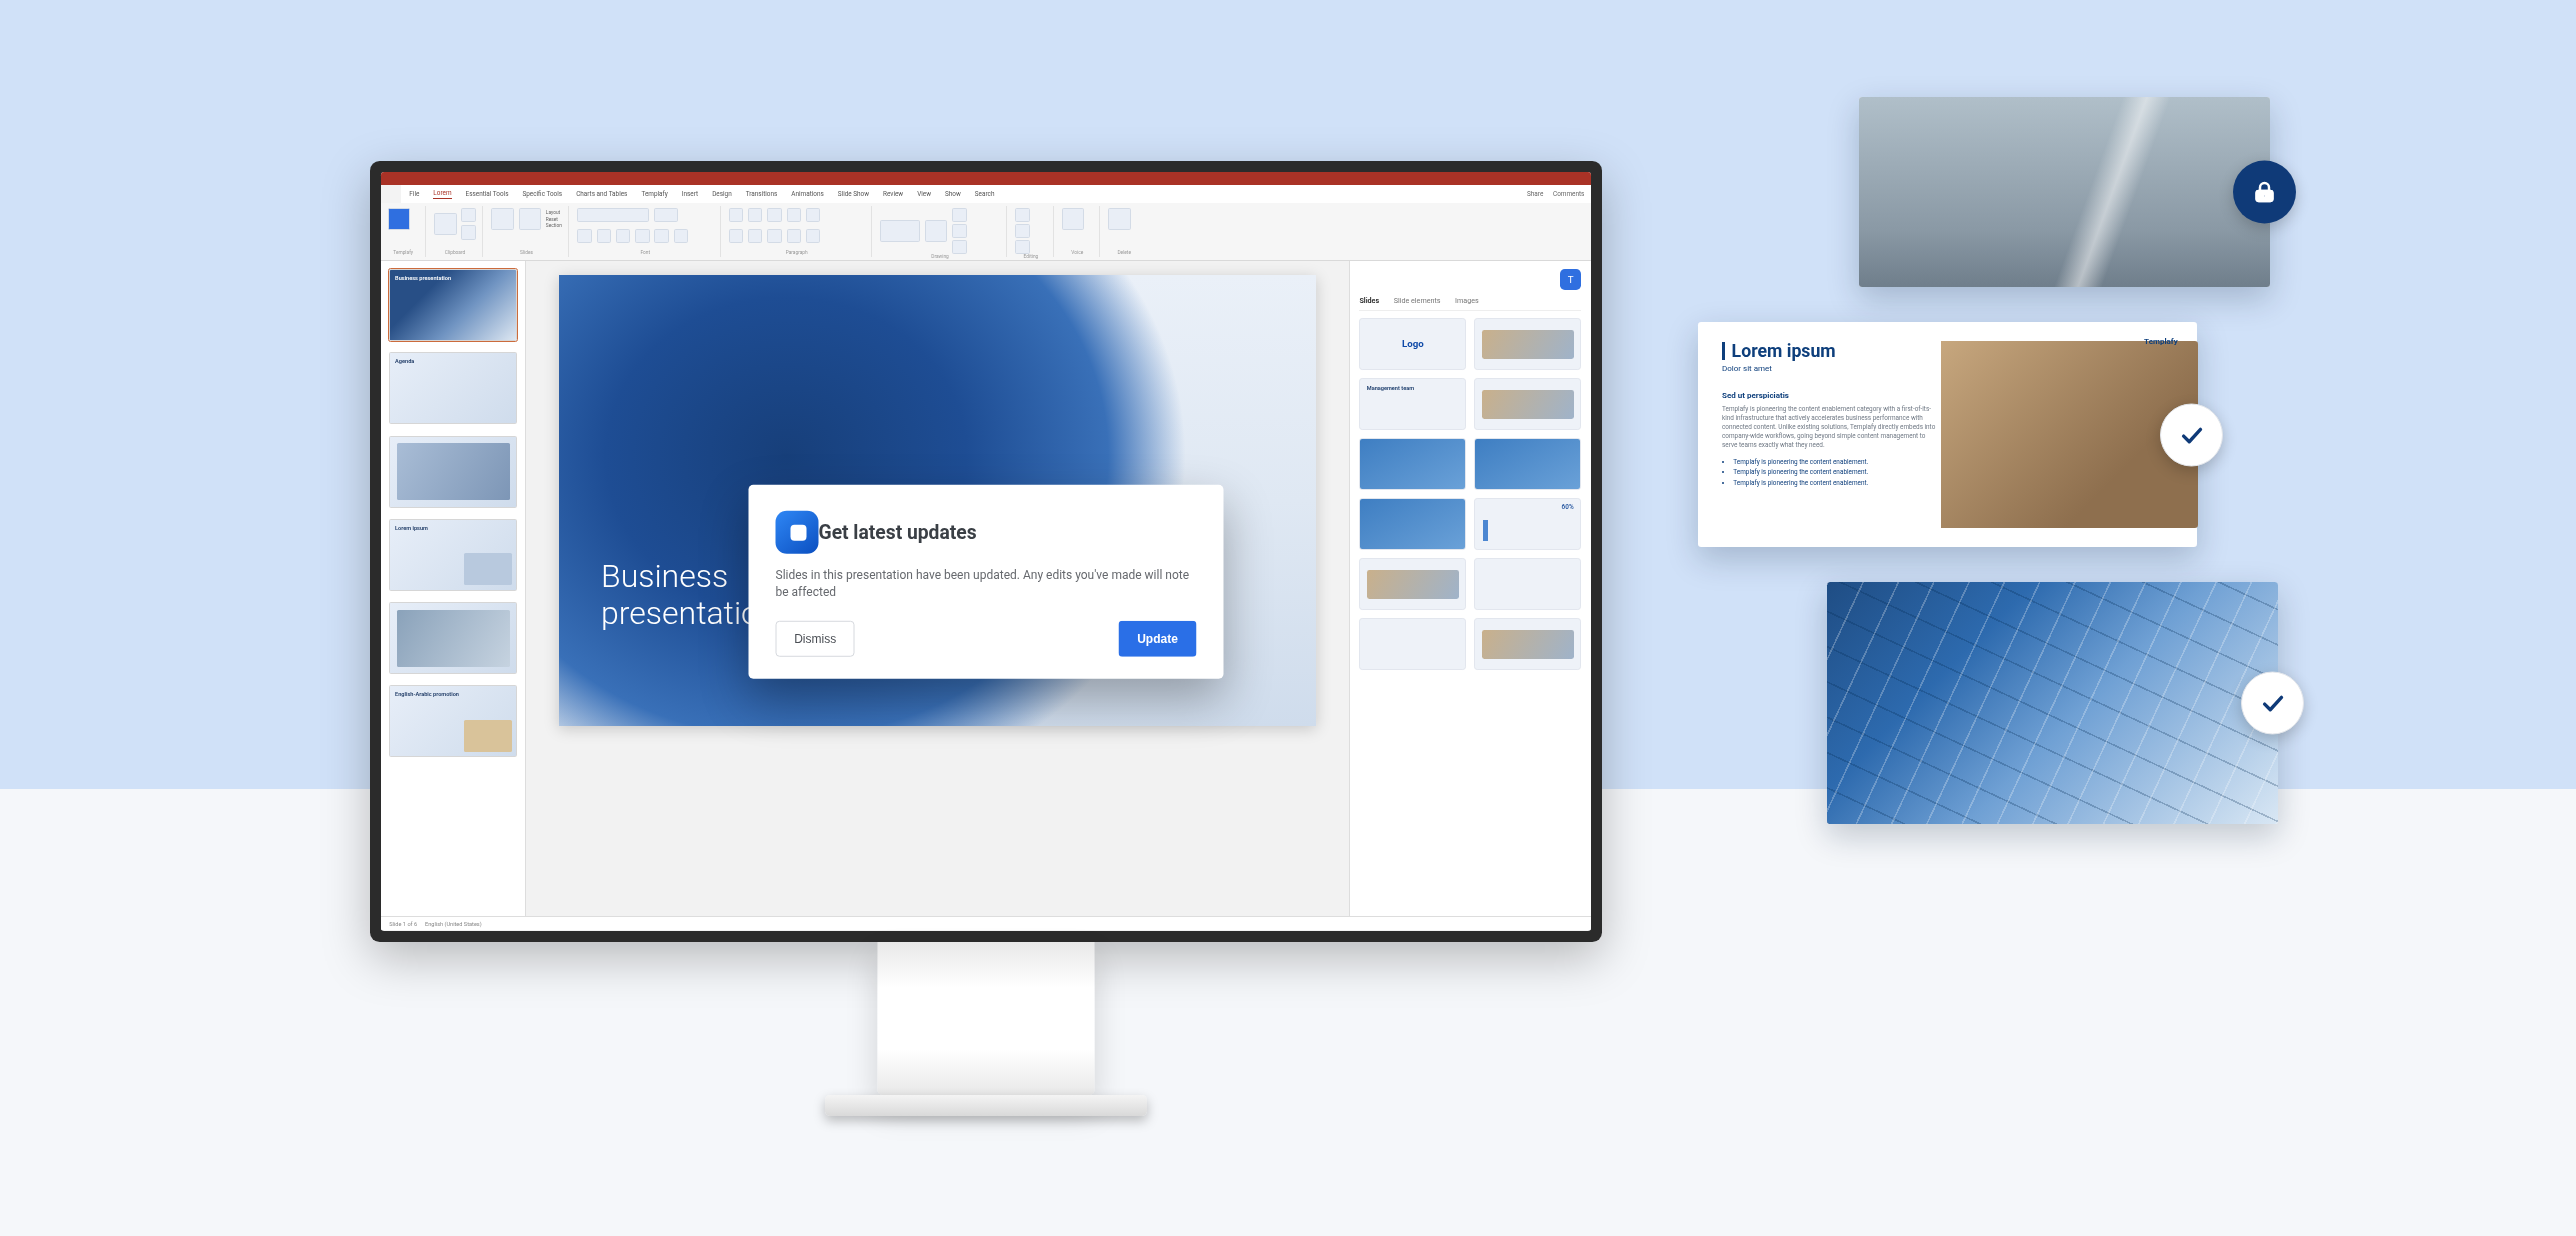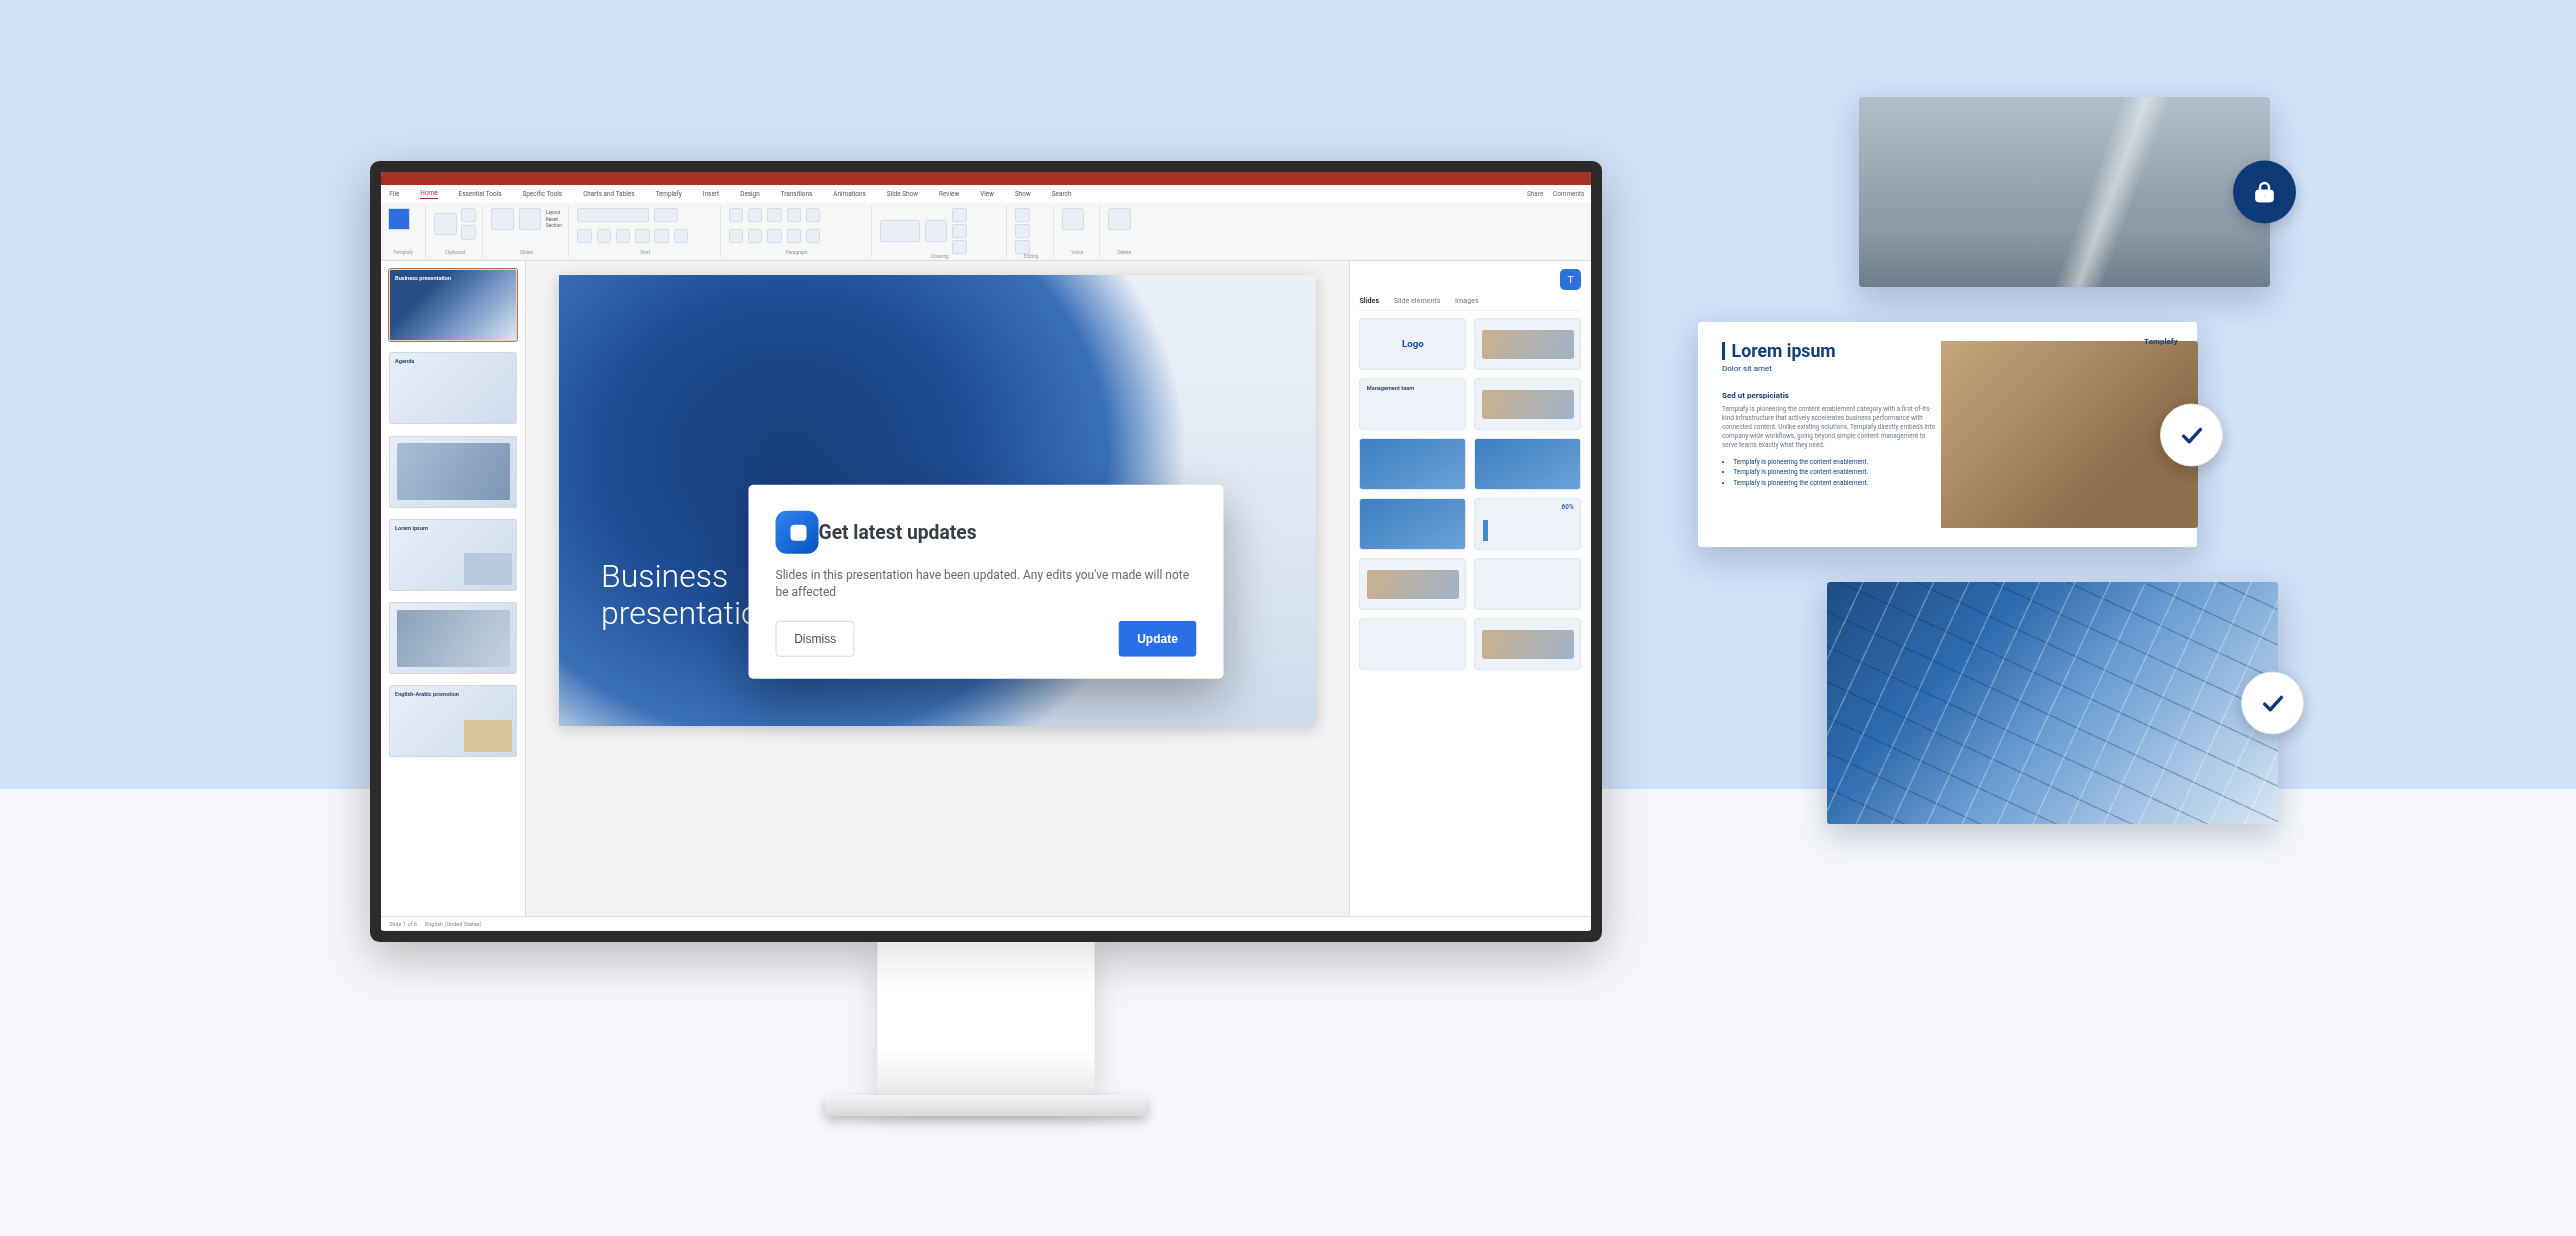--- a/index.html
+++ b/index.html
@@ -66,27 +66,28 @@
   }
 
   
   .ppt-titlebar {
     height: 13px;
     background: #a93226;
   }
   .ppt-menu {
     display: flex;
     align-items: center;
-    gap: 21px;
+    gap: 14px;
     height: 17.7px;
     padding: 0 8px;
     background: #fff;
     font-size: 6.4px;
     color: #555;
     position: relative;
+    margin-left: 20px;
   }
   .ppt-menu .active { color: #a93226; border-bottom: 1.6px solid #a93226; padding-bottom:1.6px;}
   .ppt-menu-right {
     position: absolute;
     right: 6.4px;
     top: 0;
     display: flex;
     gap: 9.7px;
     font-size: 6.4px;
     color: #666;
@@ -329,21 +330,21 @@
 <div class="hero-bg"></div>
 
 <div class="monitor">
   <div class="monitor-bezel">
     <div class="monitor-screen">
 
       <div class="ppt-titlebar"></div>
 
       <div class="ppt-menu">
         <span>File</span>
-        <span class="active">Home</span>
+        <span class="active">Lorem</span>
         <span>Essential Tools</span>
         <span>Specific Tools</span>
         <span>Charts and Tables</span>
         <span>Templafy</span>
         <span>Insert</span>
         <span>Design</span>
         <span>Transitions</span>
         <span>Animations</span>
         <span>Slide Show</span>
         <span>Review</span>

